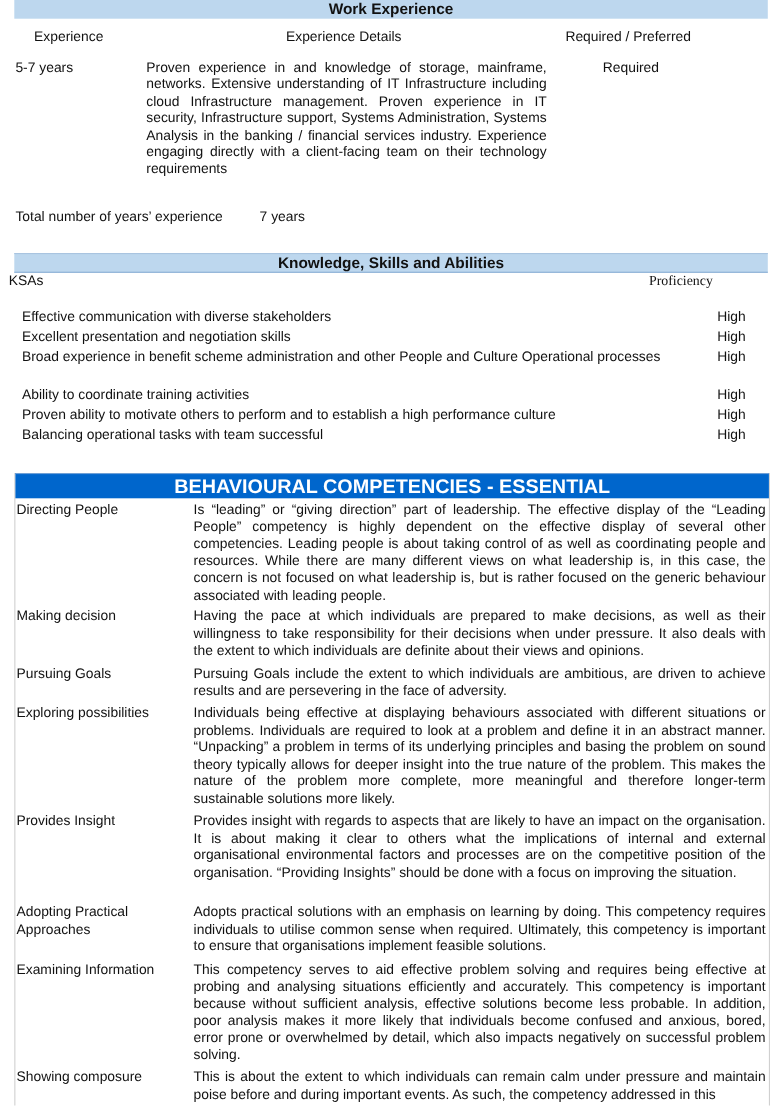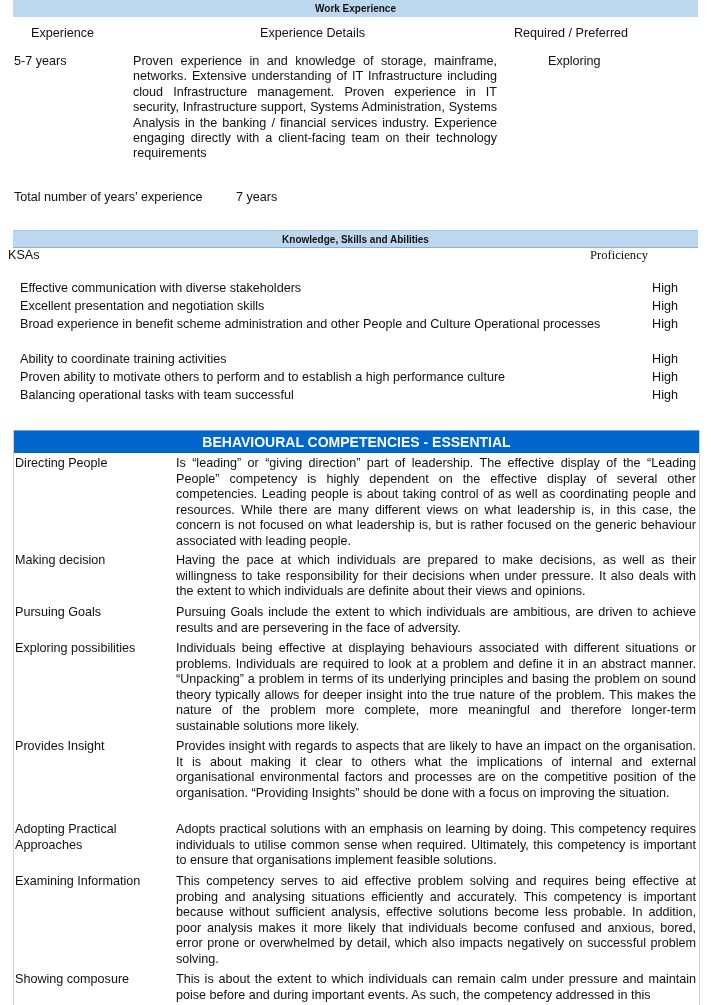--- a/index.html
+++ b/index.html
@@ -1,46 +1,46 @@
 <!DOCTYPE html>
 <html><head>
 <meta charset="utf-8">
 <style>
   html, body { margin:0; padding:0; background:#ffffff; }
   body { width:711px; height:1005px; overflow:hidden; position:relative;
          font-family:"Liberation Sans", sans-serif; font-size:12.6px; color:#111; }
   .band { position:absolute; left:13px; width:685px; background:#bdd7ee;
-          text-align:center; font-weight:bold; font-size:10px; color:#111; }
+          text-align:center; font-weight:bold; font-size:14px; color:#111; }
   .abs { position:absolute; white-space:nowrap; }
   .just { position:absolute; text-align:justify; line-height:15.4px; }
   .ksa-row { position:absolute; left:20px; width:672px; }
   .ksa-row .txt { position:absolute; left:0; width:592px; text-align:justify; line-height:17.6px; }
   .ksa-row .lvl { position:absolute; left:625px; width:40px; text-align:center; line-height:17.6px; }
   .bc { position:absolute; left:13px; top:430px; width:685px; height:580px;
         border-left:1px solid #d0d0d0; border-right:1px solid #d0d0d0; }
   .bc-head { position:absolute; left:0; top:0; width:685px; height:22px; background:#0066cc;
-             color:#fff; font-weight:bold; font-size:14px; text-align:center; line-height:22px;
+             color:#fff; font-weight:bold; font-size:18px; text-align:center; line-height:22px;
              border-top:1px solid #6fa0d6; }
   .comp { position:absolute; left:0; width:685px; }
   .comp .name { position:absolute; left:1px; width:150px; line-height:15.5px; }
   .comp .desc { position:absolute; left:162px; width:520px; text-align:justify; line-height:15.5px; }
 </style>
 </head>
 <body>
 
 <div class="band" style="top:0; height:17px; line-height:17px;">Work Experience</div>
 
 <div class="abs" style="left:31px; top:26px;">Experience</div>
 <div class="abs" style="left:260px; top:26px;">Experience Details</div>
 <div class="abs" style="left:514px; top:26px;">Required / Preferred</div>
 
 <div>
   <div class="abs" style="left:14px; top:54px;text-align:right;">5-7 years</div>
   <div class="just" style="left:133px; top:54px; width:364px;">Proven experience in and knowledge of storage, mainframe, networks. Extensive understanding of IT Infrastructure including cloud Infrastructure management. Proven experience in IT security, Infrastructure support, Systems Administration, Systems Analysis in the banking / financial services industry. Experience engaging directly with a client-facing team on their technology requirements</div>
-  <div class="abs" style="left:548px; top:54px;">Exploring</div>
+  <div class="abs" style="left:548px; top:54px;">Required</div>
 </div>
 
 <div class="abs" style="left:14px; top:190px;">Total number of years’ experience</div>
 <div class="abs" style="left:236px; top:190px;">7 years</div>
 
 <div class="band" style="top:230px; height:16px; line-height:17px; border-top:1px solid #a9c4e0; border-bottom:1px solid #8aaed4;">Knowledge, Skills and Abilities</div>
 <div class="abs" style="left:8px; top:248px;">KSAs</div>
 <div class="abs" style="left:590px; top:248px;font-family:Liberation Serif, serif;">Proficiency</div>
 
 <div class="ksa-row" style="top:280px;">

